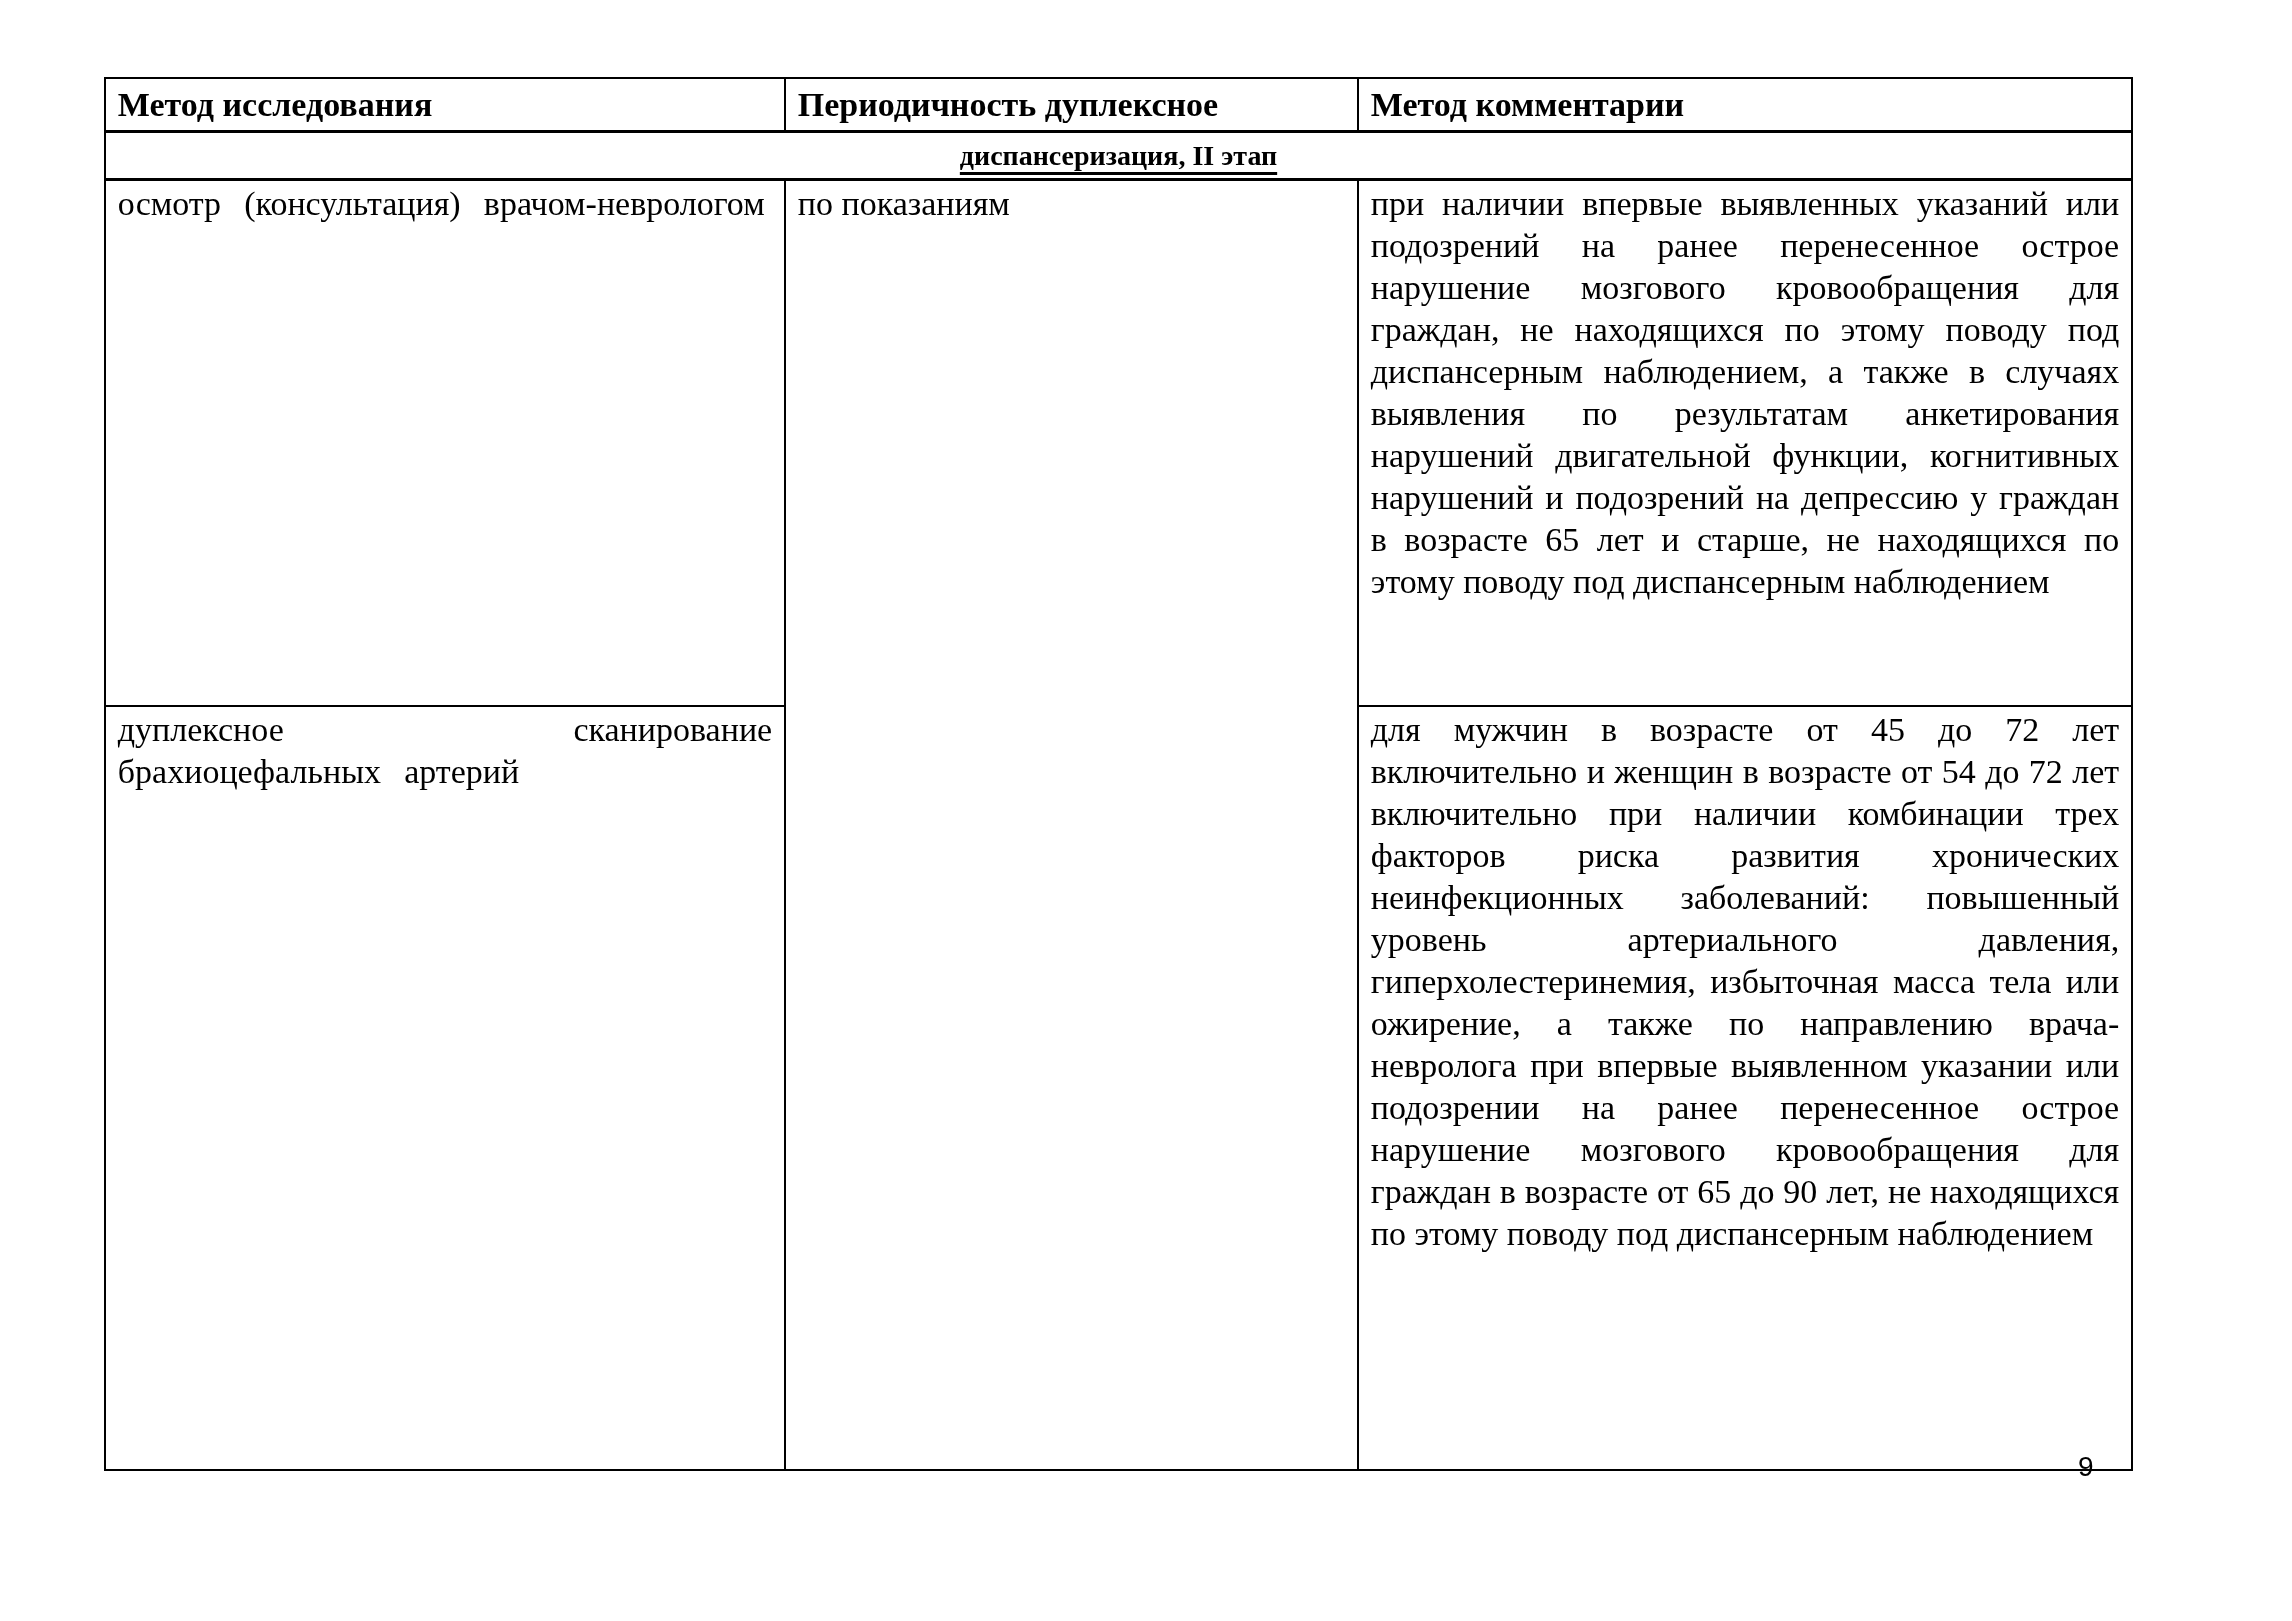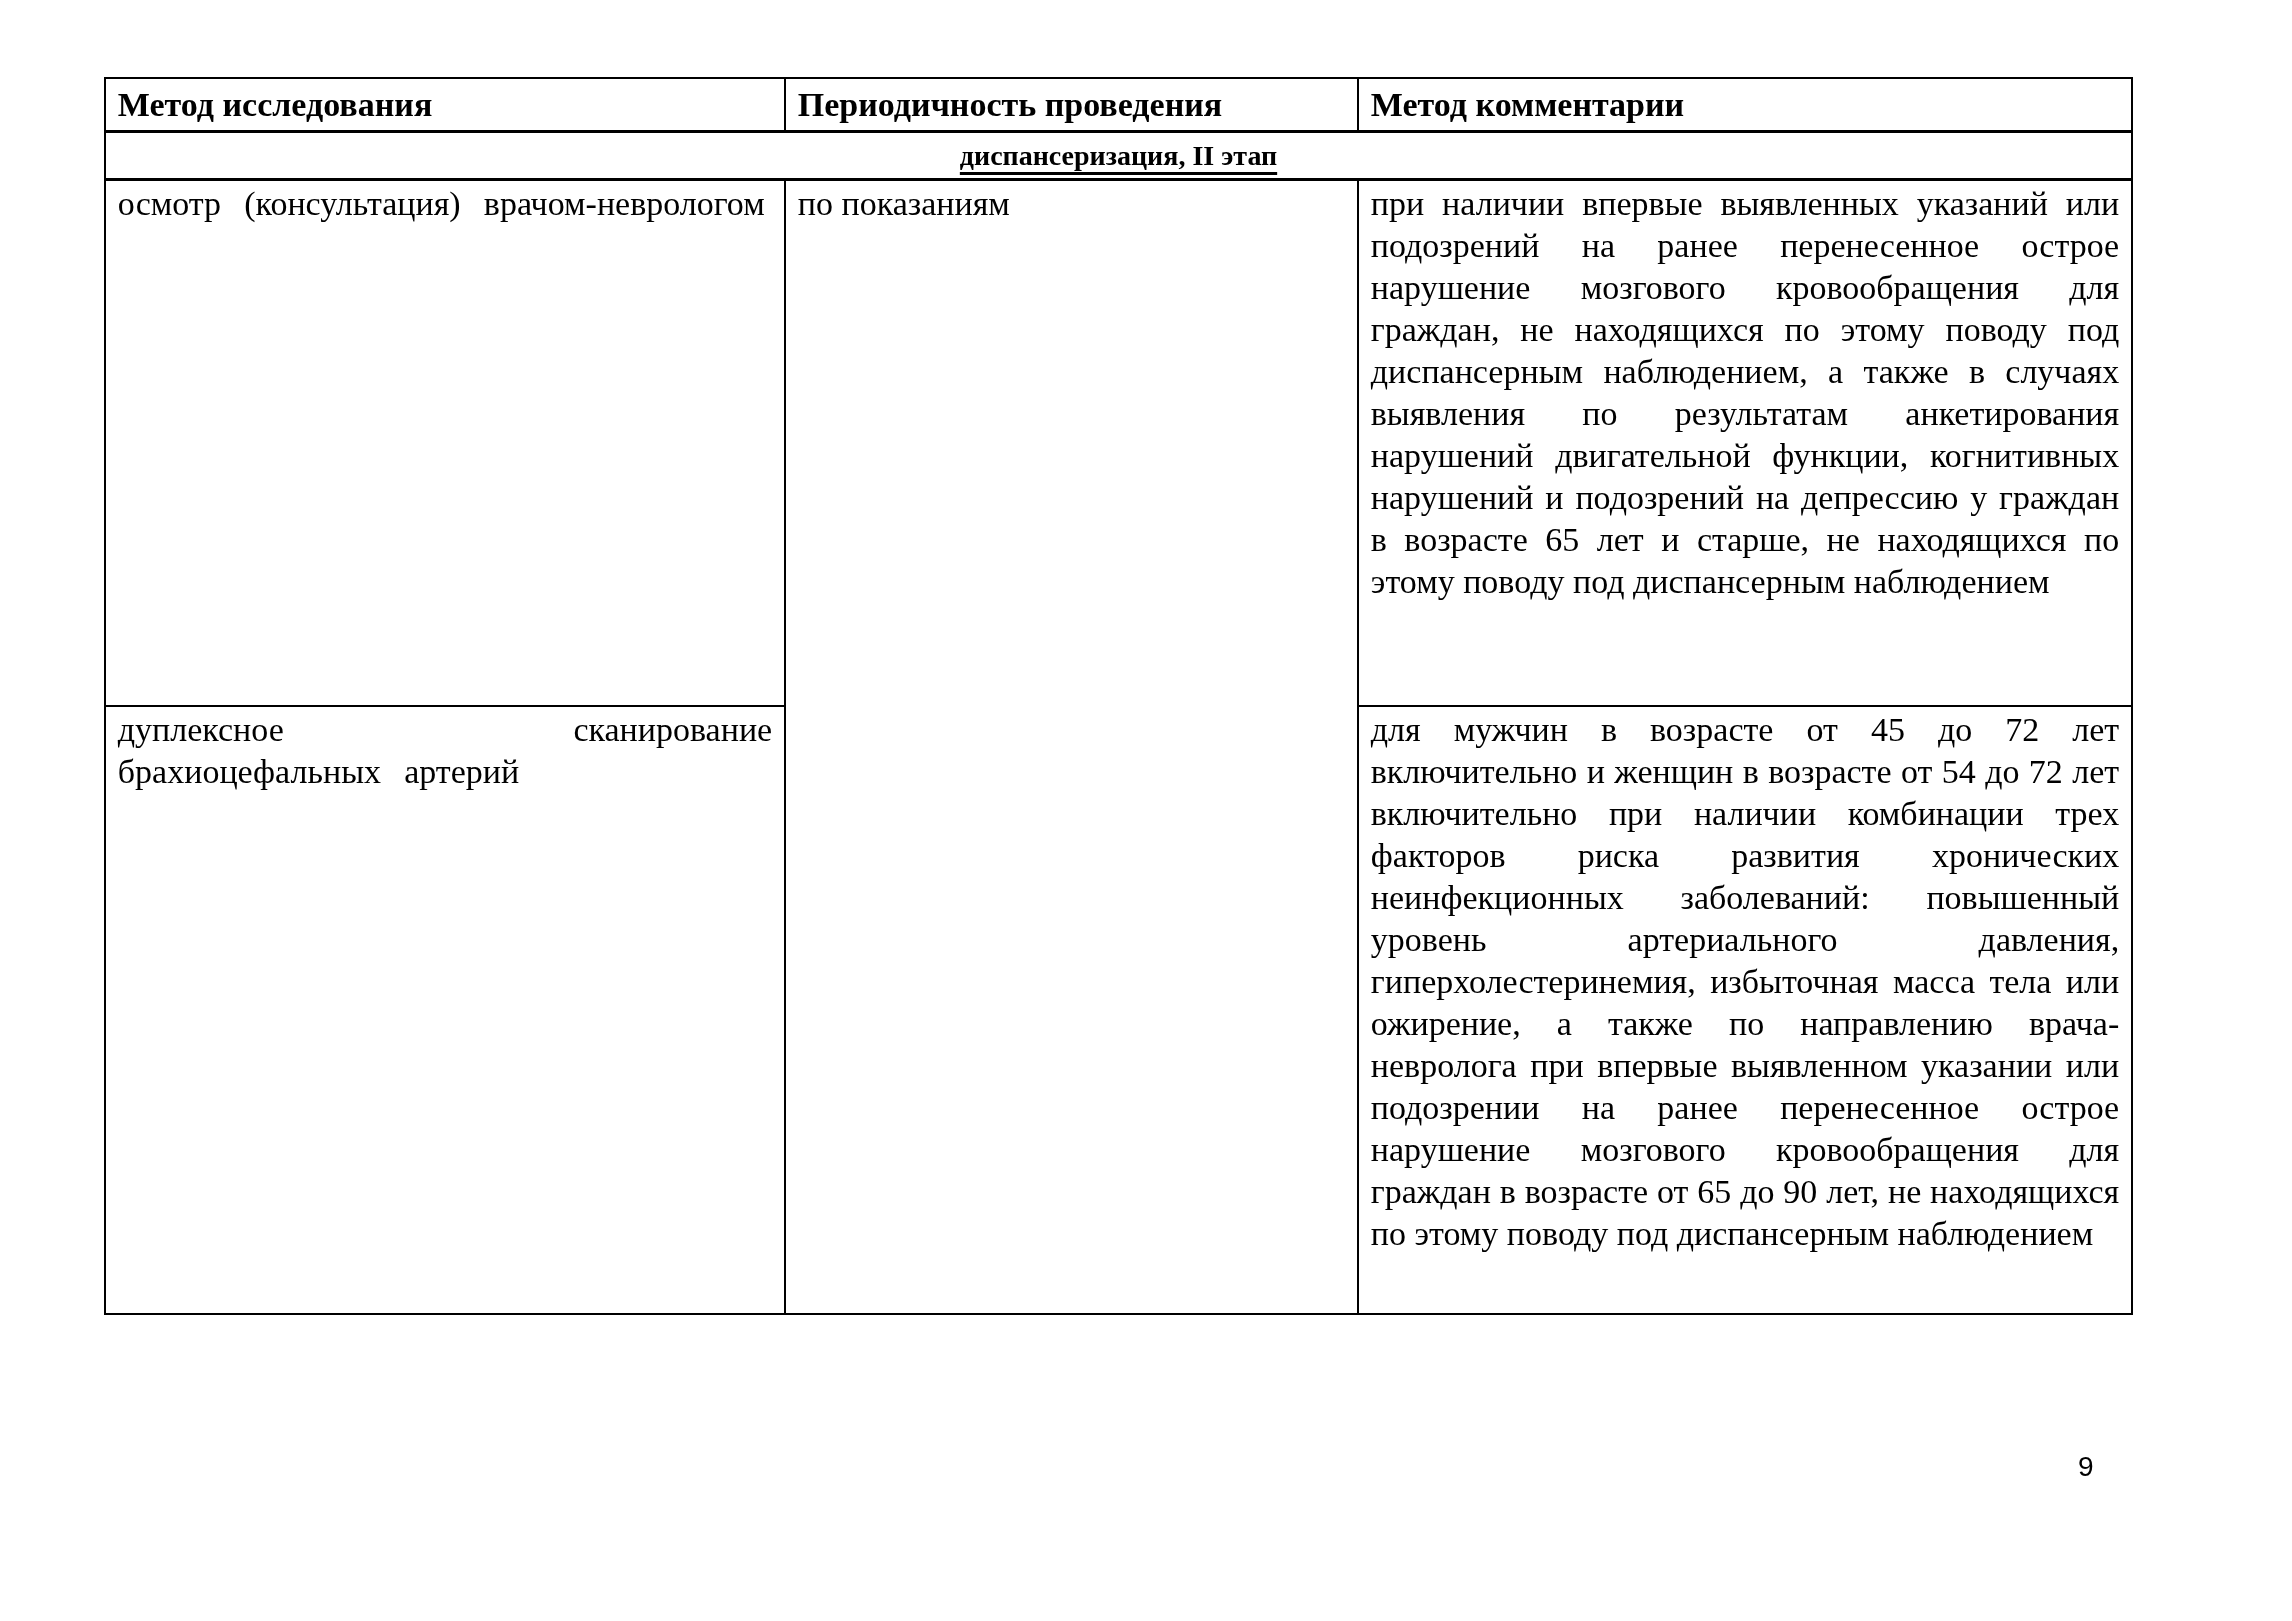--- a/index.html
+++ b/index.html
@@ -60,21 +60,21 @@
     text-underline-offset: 6.9px;
   }
   td.cell {
     font-size: 34px;
     line-height: 42px;
     text-align: justify;
     text-align-last: left;
     padding-top: 5.9px;
   }
   tr.body-row-1 td { height: 526px; }
-  tr.body-row-2 td { height: 608px; }
+  tr.body-row-2 td { height: 764px; }
   td.cell-method { word-spacing: 14.7px; }
   td.cell-frequency { text-align: left; }
   .page-number {
     position: absolute;
     left: 2078px;
     top: 1449px;
     font-family: "Liberation Sans", "DejaVu Sans", sans-serif;
     font-size: 28px;
     line-height: 35px;
     color: #000000;
@@ -87,21 +87,21 @@
 
   <table class="doc-table">
     <colgroup>
       <col class="c1">
       <col class="c2">
       <col class="c3">
     </colgroup>
     <tbody>
       <tr class="header-row">
         <th>Метод исследования</th>
-        <th>Периодичность проведения</th>
+        <th>Периодичность дуплексное</th>
         <th>Метод комментарии</th>
       </tr>
       <tr class="section-row">
         <td colspan="3">
           <span>диспансеризация, II этап</span>
         </td>
       </tr>
       <tr class="body-row-1">
         <td class="cell cell-method">осмотр (консультация) врачом-неврологом</td>
         <td class="cell cell-frequency" rowspan="2">по показаниям</td>

